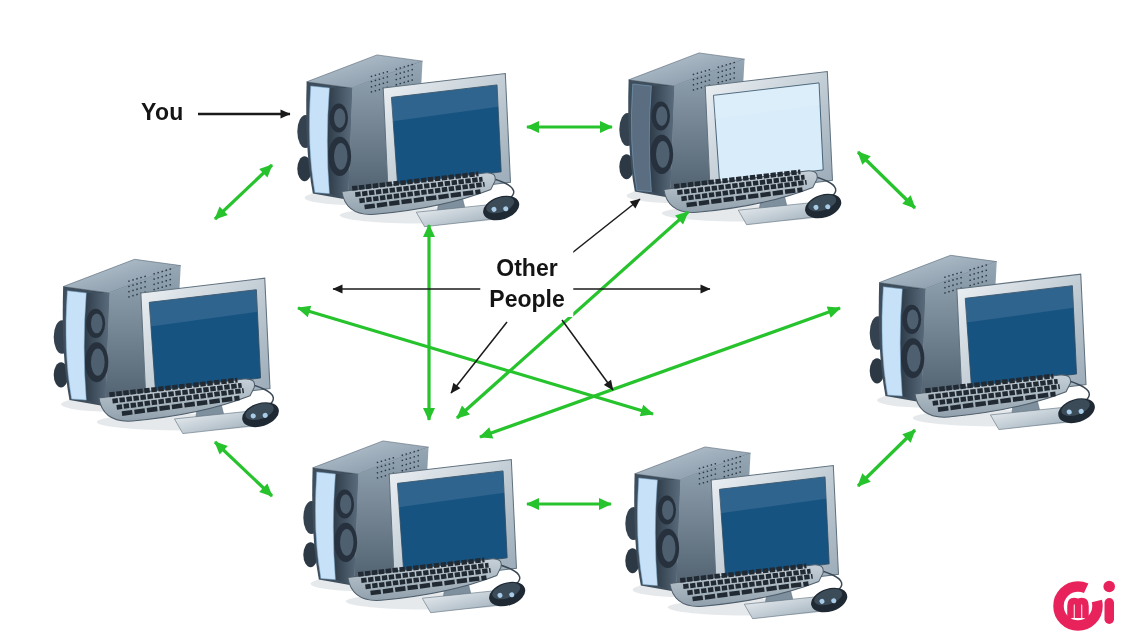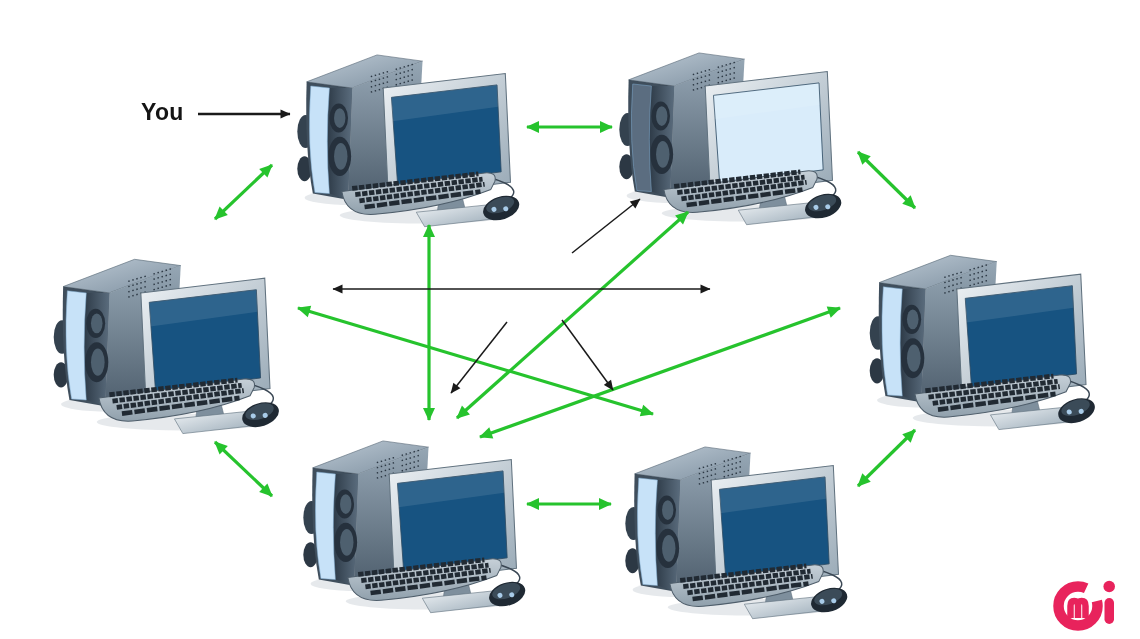--- a/index.html
+++ b/index.html
@@ -127,20 +127,24 @@
       <line x1="298" y1="308" x2="653" y2="414" stroke="#26c32d" stroke-width="3.2" marker-end="url(#ah-green)" marker-start="url(#ah-green)"></line>
       <line x1="840" y1="308" x2="480" y2="437" stroke="#26c32d" stroke-width="3.2" marker-end="url(#ah-green)" marker-start="url(#ah-green)"></line>
       <line x1="198" y1="114" x2="290" y2="114" stroke="#1a1a1a" stroke-width="2.4" marker-end="url(#ah-black)"></line>
       <line x1="572" y1="253" x2="640" y2="199" stroke="#1a1a1a" stroke-width="1.5" marker-end="url(#ah-black)"></line>
       <line x1="333" y1="289" x2="710" y2="289" stroke="#1a1a1a" stroke-width="1.5" marker-end="url(#ah-black)" marker-start="url(#ah-black)"></line>
       <line x1="507" y1="322" x2="451" y2="393" stroke="#1a1a1a" stroke-width="1.5" marker-end="url(#ah-black)"></line>
       <line x1="562" y1="320" x2="613" y2="390" stroke="#1a1a1a" stroke-width="1.5" marker-end="url(#ah-black)"></line>
     </svg>
 
   <div class="you-label">You</div>
+  <div class="others-label">
+    <div>Other</div>
+    <div>People</div>
+  </div>
 
   <svg class="logo" width="76" height="58" viewBox="0 0 76 58">
     <circle cx="26" cy="31" r="19.5" fill="none" stroke="#e8235c" stroke-width="10.5" pathLength="100" stroke-dasharray="81.9 13.9"></circle>
     <path d="M18.5,43 L18.5,31 Q18.5,26 22.2,26 Q26,26 26,31 L26,43 M26,31 Q26,26 29.7,26 Q33.5,26 33.5,31 L33.5,43" stroke="#e8235c" stroke-width="6.5" fill="none"></path>
     <rect x="52.5" y="23" width="9.5" height="26" rx="4.75" fill="#e8235c"></rect>
     <circle cx="57.2" cy="11.5" r="5.8" fill="#e8235c"></circle>
   </svg>
 
 </div>
 

